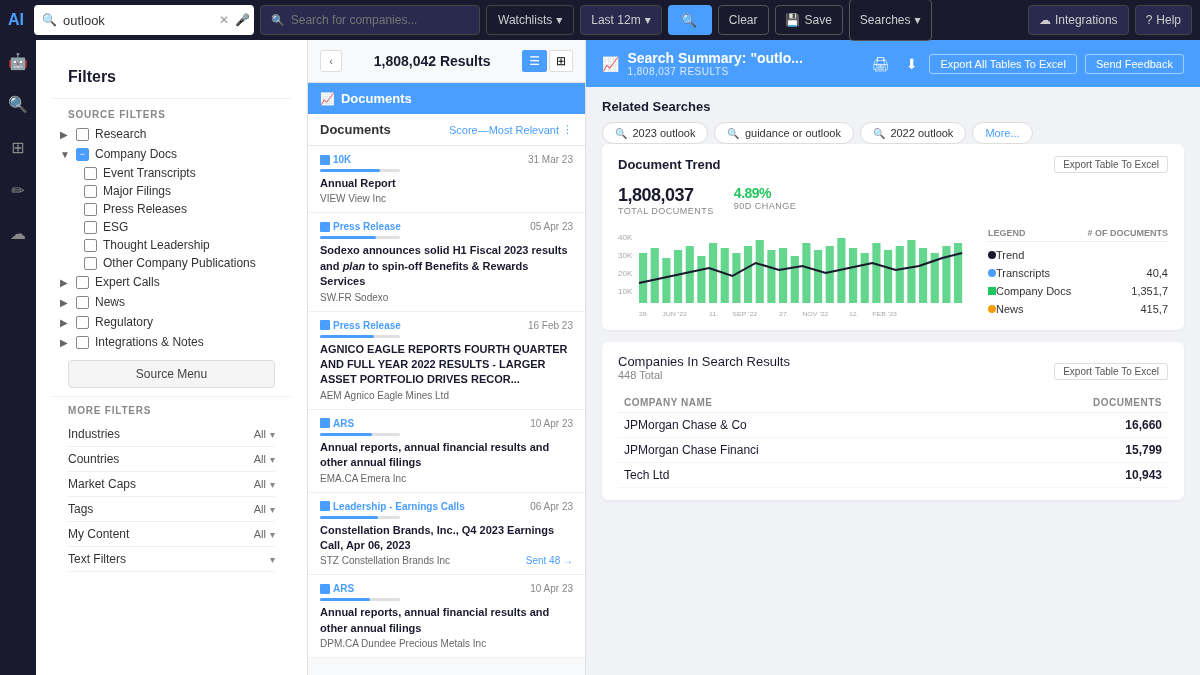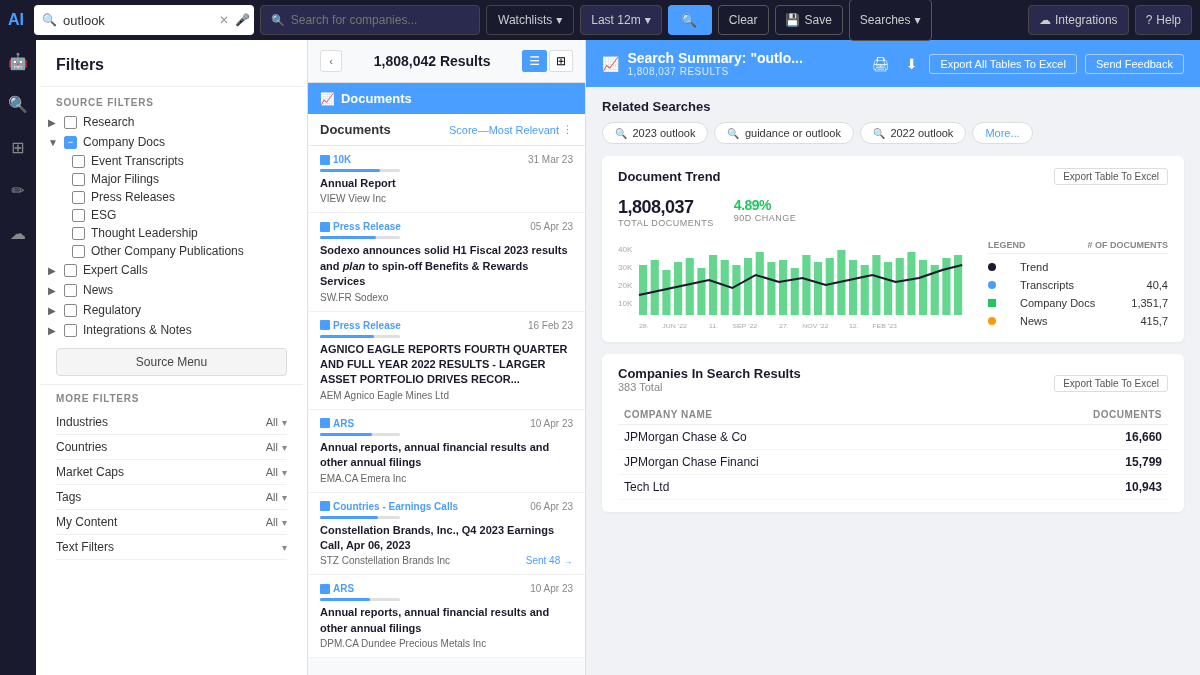--- a/index.html
+++ b/index.html
@@ -67,21 +67,21 @@
     .icon-bar {
       width: 36px; background: #1a1a2e; display: flex; flex-direction: column;
       align-items: center; padding: 8px 0; gap: 16px; flex-shrink: 0;
     }
     .icon-bar-item { color: #888; font-size: 16px; cursor: pointer; padding: 4px; }
     .icon-bar-item.active { color: #4a9eff; }
 
     
     .sidebar {
       width: 272px; background: #fff; border-right: 1px solid #e0e0e0;
-      overflow-y: auto; flex-shrink: 0; padding: 4px;
+      overflow-y: auto; flex-shrink: 0; padding: 16px;
     }
     .sidebar-header { padding: 12px 16px; font-size: 16px; font-weight: 700; color: #1a1a2e; border-bottom: 1px solid #eee; }
     .section-label { font-size: 10px; font-weight: 700; color: #888; letter-spacing: 0.8px; padding: 10px 16px 4px; text-transform: uppercase; }
     .filter-row { display: flex; align-items: center; gap: 6px; padding: 3px 8px; cursor: pointer; border-radius: 3px; }
     .filter-toggle { font-size: 10px; color: #666; width: 10px; }
     .filter-checkbox {
       width: 13px; height: 13px; border: 1.5px solid #888; border-radius: 2px;
       display: flex; align-items: center; justify-content: center; flex-shrink: 0; background: white;
     }
     .filter-checkbox.indeterminate { background: #4a9eff; border-color: #4a9eff; }
@@ -141,21 +141,21 @@
     .summary-title { font-size: 14px; font-weight: 700; color: white; }
     .summary-actions { display: flex; align-items: center; gap: 8px; }
     .icon-btn { background: transparent; border: none; color: white; cursor: pointer; font-size: 14px; padding: 2px 4px; }
     .export-btn { background: transparent; border: 1px solid rgba(255,255,255,0.5); color: white; font-size: 11px; padding: 3px 10px; border-radius: 3px; cursor: pointer; }
     .feedback-btn { background: transparent; border: 1px solid rgba(255,255,255,0.5); color: white; font-size: 11px; padding: 3px 10px; border-radius: 3px; cursor: pointer; }
     .results-sub { font-size: 10px; color: rgba(255,255,255,0.8); letter-spacing: 0.5px; }
 
     .summary-content { padding: 12px 16px; }
     
     
-    .related-section { margin-bottom: 12px; }
+    .related-section { }
     .section-title { font-size: 13px; font-weight: 700; color: #1a1a2e; margin-bottom: 8px; }
     .related-tags { display: flex; flex-wrap: wrap; gap: 6px; }
     .related-tag {
       display: flex; align-items: center; gap: 5px;
       background: white; border: 1px solid #ddd; border-radius: 20px;
       padding: 4px 12px; font-size: 11px; color: #333; cursor: pointer;
     }
     .tag-search-icon { color: #666; font-size: 10px; }
     .more-tag { background: white; border: 1px solid #ddd; border-radius: 20px; padding: 4px 12px; font-size: 11px; color: #4a9eff; cursor: pointer; }
 
@@ -169,29 +169,29 @@
     .stat-number { font-size: 18px; font-weight: 700; color: #1a1a2e; letter-spacing: -0.5px; }
     .stat-number.green { color: #22c55e; font-size: 14px; }
     .stat-label { font-size: 9px; color: #888; text-transform: uppercase; letter-spacing: 0.5px; }
     
     .trend-chart-area { display: flex; gap: 20px; }
     .chart-container { flex: 1; height: 90px; position: relative; }
     .legend-table { width: 180px; }
     .legend-header { display: flex; justify-content: space-between; font-size: 9px; color: #888; font-weight: 600; text-transform: uppercase; margin-bottom: 4px; padding-bottom: 3px; border-bottom: 1px solid #eee; }
     .legend-row { display: flex; align-items: center; justify-content: space-between; padding: 3px 0; font-size: 11px; }
     .legend-dot { width: 8px; height: 8px; border-radius: 50%; flex-shrink: 0; }
-    .legend-name { flex: 1; margin-left: 24px; color: #333; }
+    .legend-name { flex: 1; margin-left: 0; color: #333; }
     .legend-count { color: #333; font-size: 11px; }
 
     svg.chart { width: 100%; height: 90px; }
 
     
     .companies-card { background: white; border-radius: 6px; padding: 12px 16px; box-shadow: 0 1px 3px rgba(0,0,0,0.05); }
     .companies-header { display: flex; align-items: center; justify-content: space-between; margin-bottom: 4px; }
-    .companies-title { font-size: 13px; font-weight: 700; color: #1a1a2e; }
+    .companies-title { font-size: 13px; font-weight: 400; color: #1a1a2e; }
     .companies-sub { font-size: 11px; color: #888; margin-bottom: 8px; }
     .companies-table { width: 100%; border-collapse: collapse; }
     .companies-table th { text-align: left; font-size: 10px; color: #888; text-transform: uppercase; letter-spacing: 0.5px; padding: 4px 6px; border-bottom: 1px solid #eee; }
     .companies-table th:last-child { text-align: right; }
     .companies-table td { padding: 5px 6px; font-size: 12px; color: #1a1a2e; border-bottom: 1px solid #f5f5f5; }
     .companies-table td:last-child { text-align: right; font-weight: 600; }
   </style>
 </head>
 <body>
 
@@ -449,21 +449,21 @@
         <div class="doc-title">Annual reports, annual financial results and other annual filings</div>
         <div class="doc-source">
           <span>EMA.CA  Emera Inc</span>
         </div>
       </div>
 
       <div class="doc-item">
         <div class="doc-top-row">
           <div class="doc-type">
             <span class="doc-type-icon"></span>
-            <span>Countries - Earnings Calls</span>
+            <span>Leadership - Earnings Calls</span>
           </div>
           <span class="doc-date">06 Apr 23</span>
         </div>
         <div class="relevance-bar">
             <div class="relevance-fill" style="width:72%"></div>
           </div>
         <div class="doc-title">Constellation Brands, Inc., Q4 2023 Earnings Call, Apr 06, 2023</div>
         <div class="doc-source" style="display:flex;justify-content:space-between;">
           <span>STZ  Constellation Brands Inc</span>
           <span class="sent-badge">Sent 48 →</span>
@@ -618,21 +618,21 @@
               <span class="legend-count">415,7</span>
             </div>
           </div>
         </div>
       </div>
 
       <div class="companies-card">
         <div class="companies-header">
           <div>
             <div class="companies-title">Companies In Search Results</div>
-            <div class="companies-sub">383 Total</div>
+            <div class="companies-sub">448 Total</div>
           </div>
           <button class="export-small-btn">Export Table To Excel</button>
         </div>
         <table class="companies-table">
           <thead>
             <tr>
               <th>COMPANY NAME</th>
               <th>DOCUMENTS</th>
             </tr>
           </thead>

